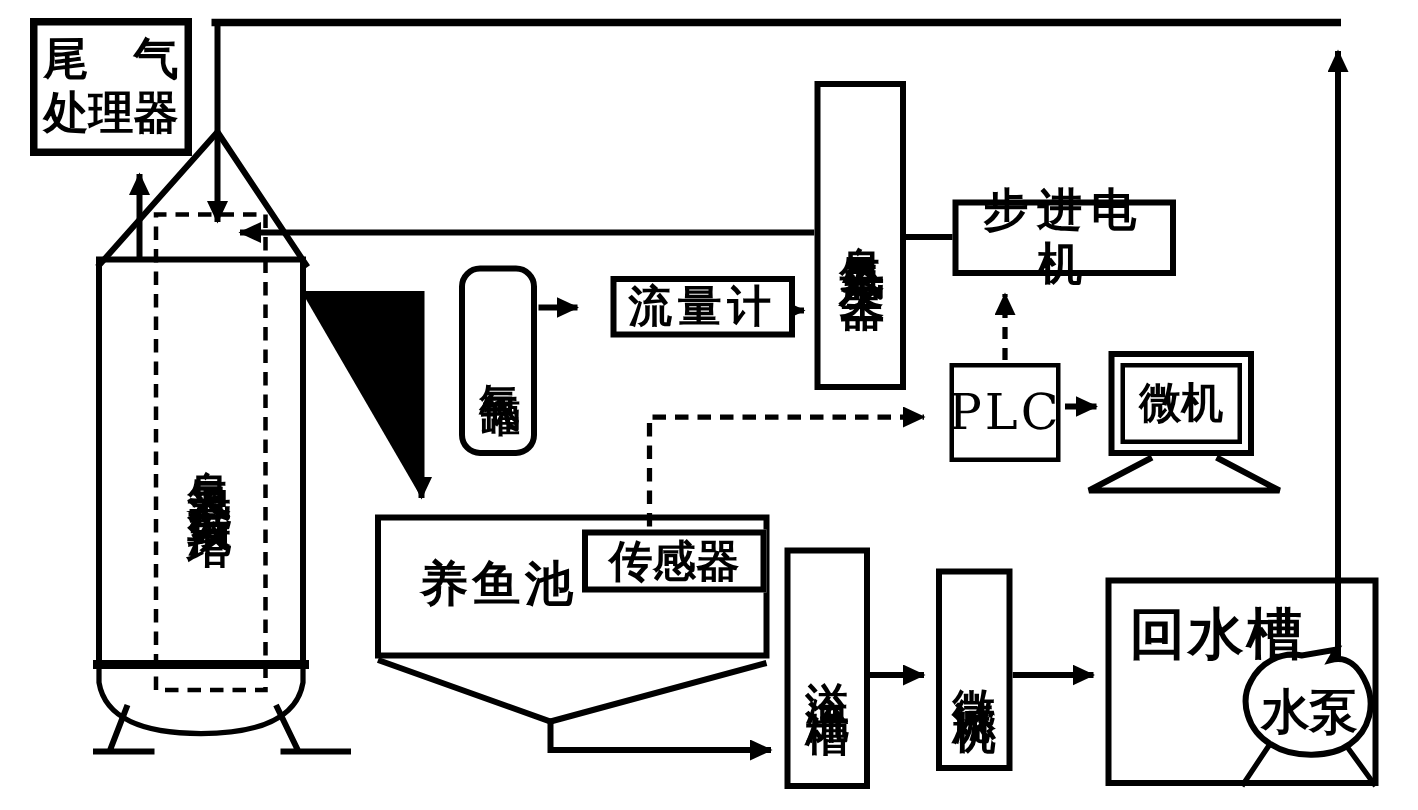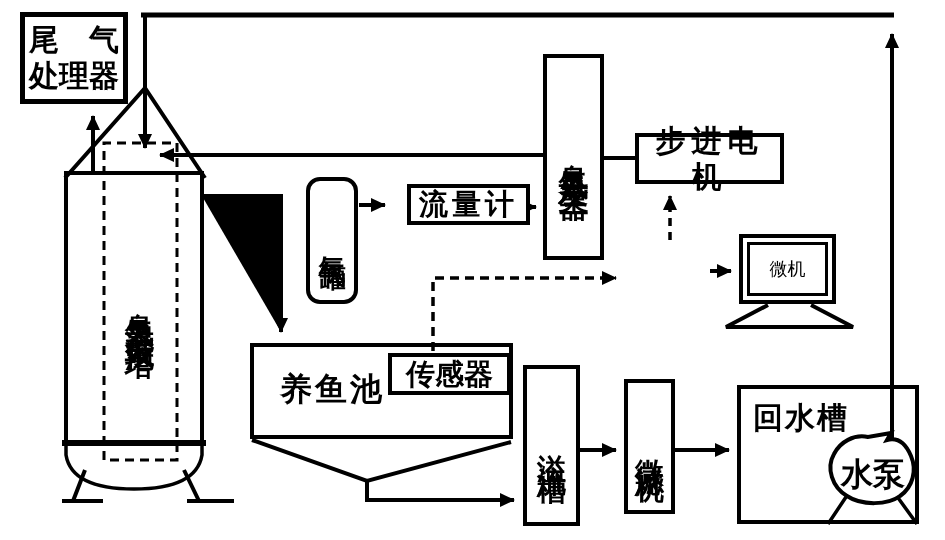--- a/index.html
+++ b/index.html
@@ -82,35 +82,36 @@
               display:flex;align-items:center;justify-content:center;">臭氧混合鼓泡塔</div>
 
   <div class="box vtext" style="left:306px;top:177px;width:52px;height:127px;border-radius:14px;font-size:27px;letter-spacing:4px;">氧气罐</div>
 
   <div class="box" style="left:407px;top:184px;width:123px;height:41px;font-size:29px;letter-spacing:4px;">流量计</div>
 
   <div class="box vtext" style="left:543px;top:54px;width:61px;height:206px;font-size:30px;letter-spacing:7px;">臭氧发生器</div>
 
   <div class="box" style="left:635px;top:133px;width:149px;height:51px;font-size:30px;letter-spacing:6px;">步进电机</div>
 
+  <div class="box" style="left:633px;top:242px;width:74px;height:66px;border-width:3px;font-size:33px;font-weight:normal;letter-spacing:2px;">PLC</div>
 
   <div class="box" style="left:739px;top:234px;width:97px;height:70px;">
     <div style="position:absolute;left:4px;top:4px;right:4px;bottom:4px;border:3px solid #000;
                 display:flex;align-items:center;justify-content:center;">
-      <span style="font-size:18px;font-weight:normal;text-align:center;">微机</span>
+      <span style="font-size:28px;font-weight:bold;text-align:center;">微机</span>
     </div>
   </div>
 
   <div class="box plain" style="left:250px;top:343px;width:263px;height:96px;"></div>
   <div class="lbl" style="left:264px;top:368px;font-size:32px;letter-spacing:3px;margin-left:16px;">养鱼池</div>
 
   <div class="box" style="left:388px;top:353px;width:123px;height:42px;font-size:29px;">传感器</div>
 
   <div class="box vtext" style="left:523px;top:365px;width:57px;height:161px;font-size:29px;letter-spacing:10px;">溢流槽</div>
 
   <div class="box vtext" style="left:624px;top:379px;width:51px;height:135px;font-size:29px;letter-spacing:7px;">微滤机</div>
 
   <div class="box plain" style="left:737px;top:385px;width:182px;height:139px;"></div>
-  <div class="lbl" style="left:753px;top:398px;font-size:30px;letter-spacing:2px;">回水槽</div>
+  <div class="lbl" style="left:753px;top:398px;font-size:37px;letter-spacing:2px;">回水槽</div>
 
   <div class="lbl" style="left:841px;top:453px;font-size:32px;">水泵</div>
 
 </div>
 
 </body></html>

